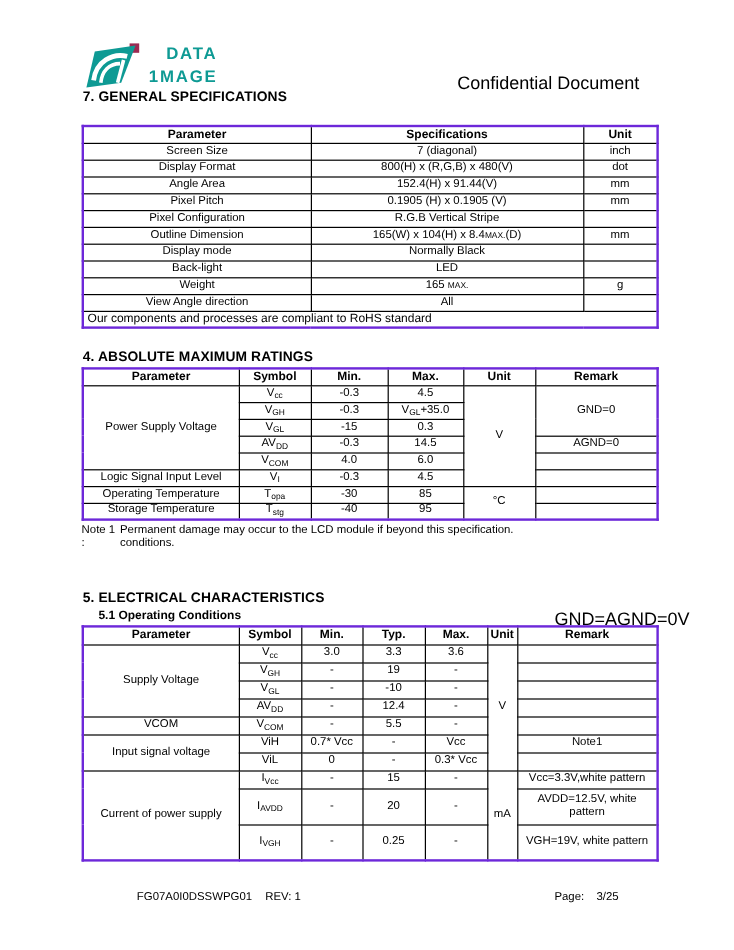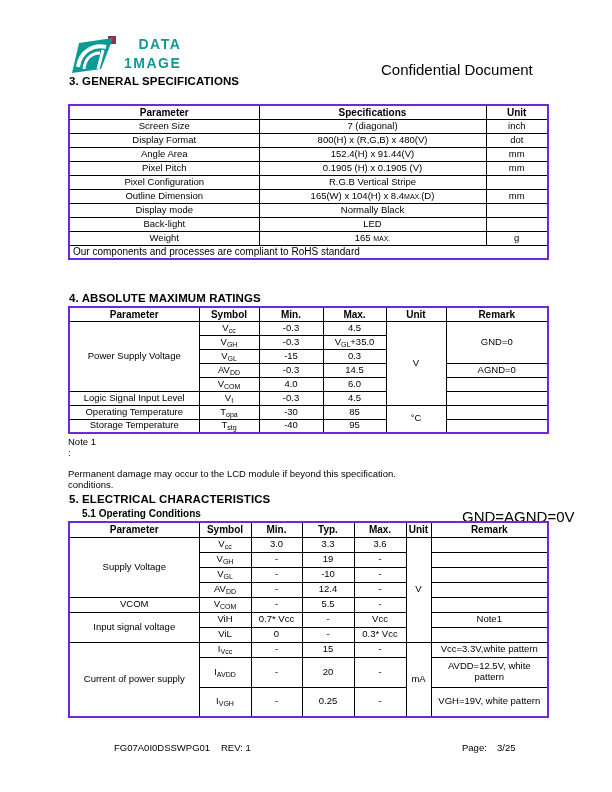--- a/index.html
+++ b/index.html
@@ -22,21 +22,21 @@
   .t th{font-weight:bold;font-size:10px;}
   .t tr{height:14px;}
   .t3 tr{height:15px;}
   .t3 tr.tall{height:30px;}
   .left-cell{text-align:left !important;padding-left:3px !important;font-size:10px !important;}
   .sb{font-size:7px;letter-spacing:0;position:relative;top:2px;}
   .sc{font-size:7px;}
   
   .logo-text{color:#0E9A94;font-weight:bold;font-size:14px;letter-spacing:1.5px;line-height:1.35;text-align:right;}
   
-  .note{font-size:9.5px;line-height:11px;display:flex;flex-direction:column;}
+  .note{font-size:9.5px;line-height:11px;display:flex;}
   .note-label{width:32px;flex:0 0 32px;}
   .footer-text{font-size:9.5px;padding-left:44px;}
 </style>
 </head>
 <body>
 
 <div class="abs" style="left:70px;top:35px;">
   <div style="display:flex;align-items:flex-end;">
     <svg width="48" height="38" viewBox="0 0 48 38">
       <rect x="38" y="0" width="8" height="8" fill="#9C2A52"></rect>
@@ -47,21 +47,21 @@
     </svg>
     <div class="logo-text" style="margin-left:6px;margin-bottom:1px;">
       <div>DATA</div>
       <div>1MAGE</div>
     </div>
   </div>
 </div>
 
 <div class="abs plain" style="left:381px;top:61px;">Confidential Document</div>
 
-<div class="abs sec-title" style="left:69px;top:75px;">3. GENERAL SPECIFICATIONS</div>
+<div class="abs sec-title" style="left:69px;top:75px;">7. GENERAL SPECIFICATIONS</div>
 
 <table class="t abs" style="left:68px;top:104px;width:479px;">
   <colgroup>
       <col style="width:190px">
       <col style="width:227px">
       <col style="width:62px">
     </colgroup>
   <tbody>
       <tr>
     <th>Parameter</th>
@@ -105,20 +105,25 @@
   </tr>
   <tr>
     <td>Back-light</td>
     <td><span>LED</span></td>
     <td></td>
   </tr>
   <tr>
     <td>Weight</td>
     <td><span>165 </span><span class="sc">MAX.</span></td>
     <td>g</td>
+  </tr>
+  <tr>
+    <td>View Angle direction</td>
+    <td><span>All</span></td>
+    <td></td>
   </tr>
   <tr>
     <td colspan="3" class="left-cell">Our components and processes are compliant to RoHS standard</td>
   </tr>
 </tbody>
   </table>
 
 <div class="abs sec-title" style="left:69px;top:292px;">4. ABSOLUTE MAXIMUM RATINGS</div>
 
 <table class="t abs" style="left:68px;top:306px;width:479px;">

